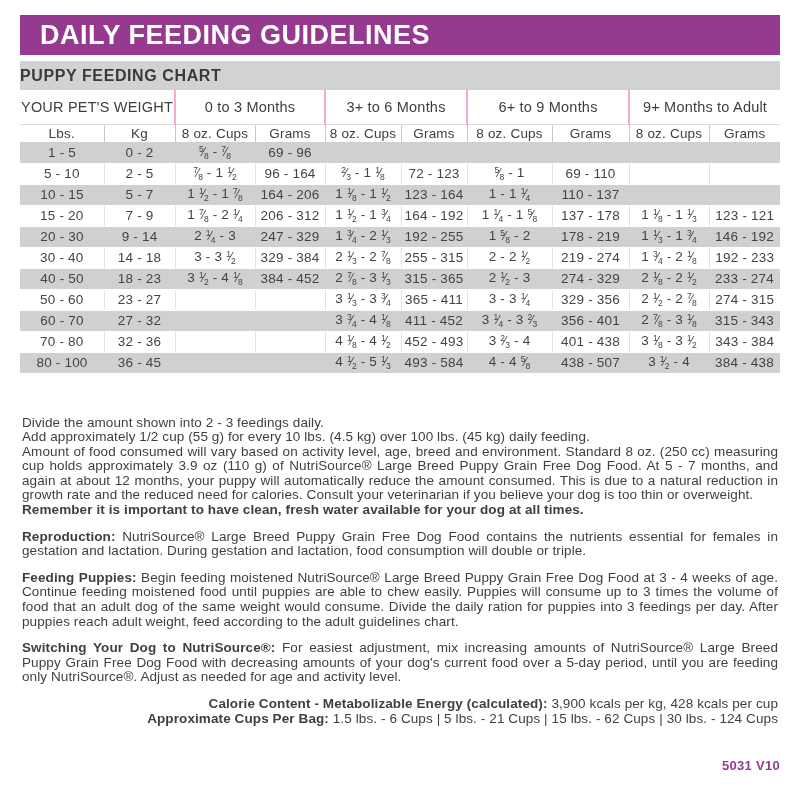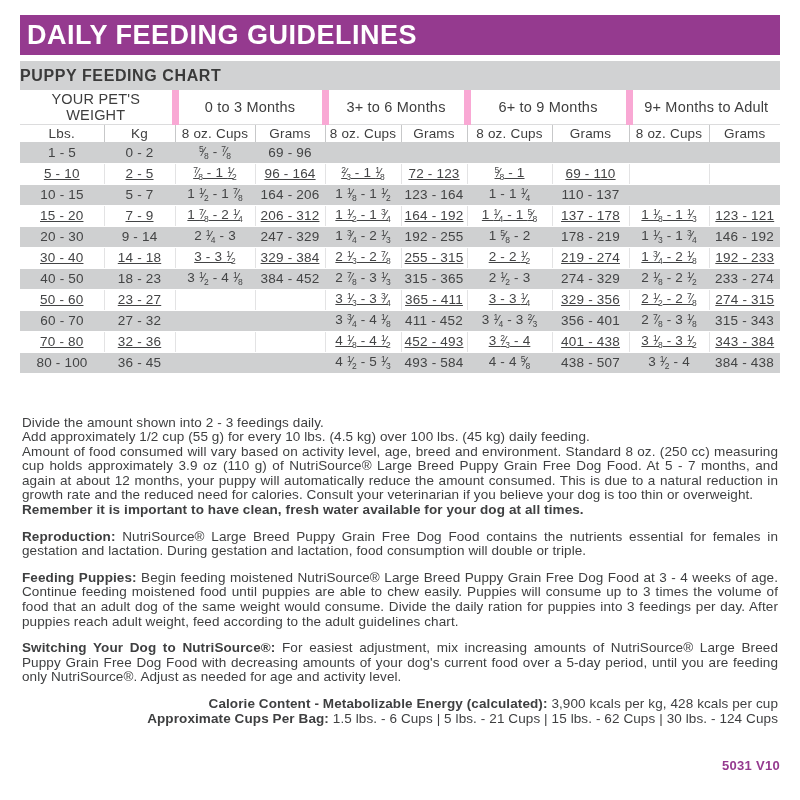--- a/index.html
+++ b/index.html
@@ -10,48 +10,48 @@
   }
   *{box-sizing:border-box;margin:0;padding:0;}
   html,body{background:#fff;}
   body{
     width:800px;height:800px;position:relative;overflow:hidden;
     font-family:"Liberation Sans", sans-serif;color:var(--ink);
   }
   .banner{
     margin:15px 20px 0 20px;height:40px;background:var(--purple);
     color:#fff;font-size:27px;font-weight:bold;line-height:40px;
-    padding-left:7px;letter-spacing:0.5px;
+    padding-left:20px;letter-spacing:0.5px;
   }
   .chart-bar{
     margin:6px 20px 0 20px;height:29px;background:var(--bar);
     text-align:left;line-height:29px;font-size:16px;font-weight:bold;
     color:#3a3a3a;letter-spacing:0.6px;
   }
   table.feed{
     margin:0 20px;width:760px;border-collapse:collapse;table-layout:fixed;
   }
   table.feed th{font-weight:normal;color:#3e3e3e;}
   tr.ghead th{
     height:34px;font-size:14.5px;letter-spacing:0.2px;
-    border-right:7px solid #f9a8d4;border-bottom:1px solid #dcdcdd;
+    border-right:2px solid #f9a8d4;border-bottom:1px solid #dcdcdd;
     vertical-align:middle;text-align:center;
   }
   tr.ghead th:last-child{border-right:none;}
   tr.shead th{
     height:18px;font-size:13.5px;letter-spacing:0.2px;
     border-right:1px solid #c7c8c9;vertical-align:middle;text-align:center;
   }
   tr.shead th:last-child{border-right:none;}
   table.feed td{
     height:21px;font-size:13.5px;letter-spacing:0.2px;color:#434445;
     text-align:center;vertical-align:middle;border-bottom:1px solid #fff;
   }
   tr.stripe td{background:var(--stripe);}
-  tr.plain td{border-right:1px solid #e3e3e4;text-decoration:underline;}
+  tr.plain td{border-right:1px solid #e3e3e4;}
   tr.plain td:last-child{border-right:none;}
   .fr{white-space:nowrap;}
   .fr sup{font-size:8.5px;vertical-align:4px;letter-spacing:0;}
   .fr sub{font-size:8.5px;vertical-align:-2.5px;letter-spacing:0;}
   .fr .sl{font-size:12px;margin:0 -1px;}
   .notes{
     margin:42px 22px 0 22px;font-size:13.5px;line-height:14.6px;
     letter-spacing:0.1px;color:var(--ink);
   }
   .notes p{margin:0;}

